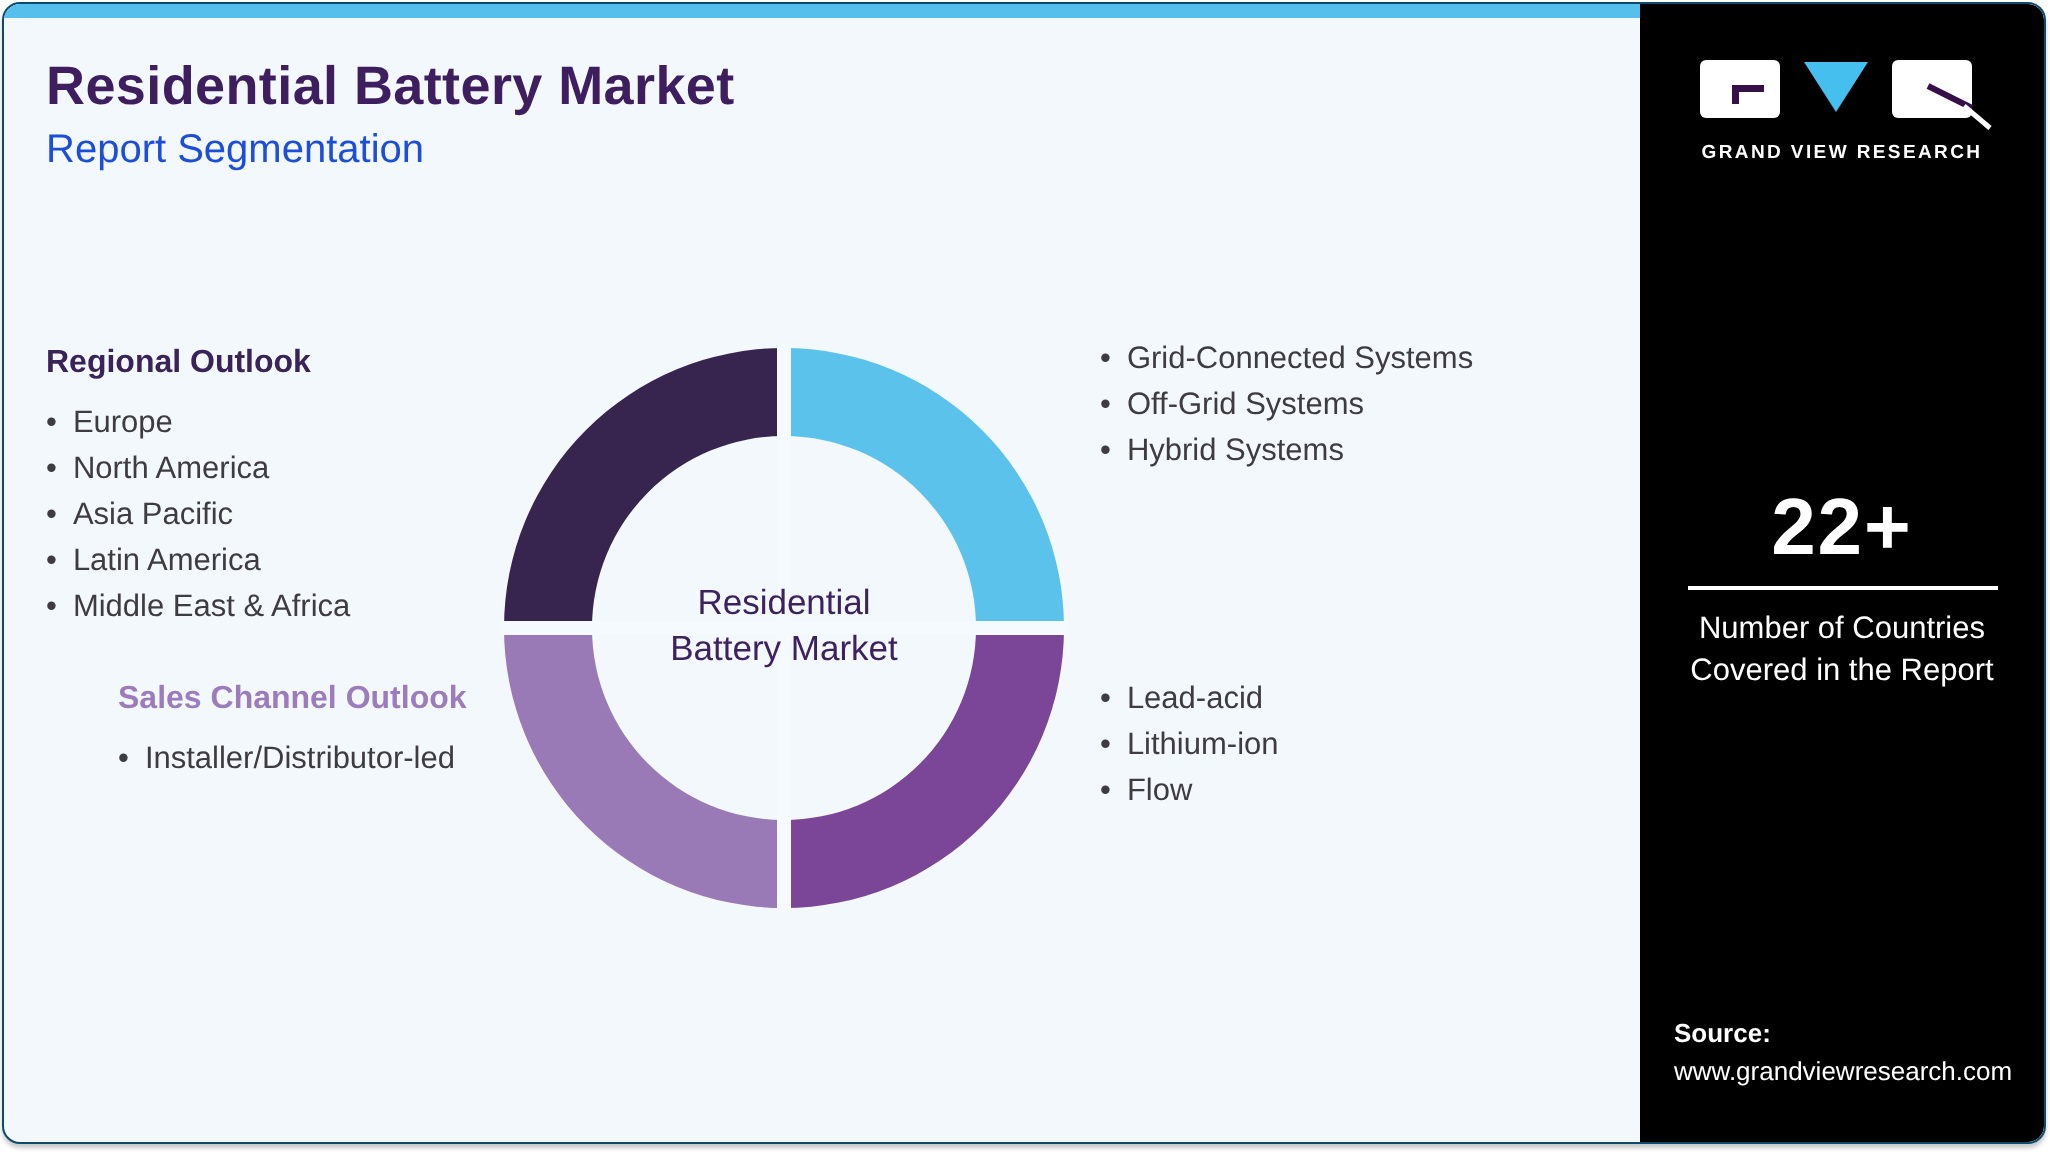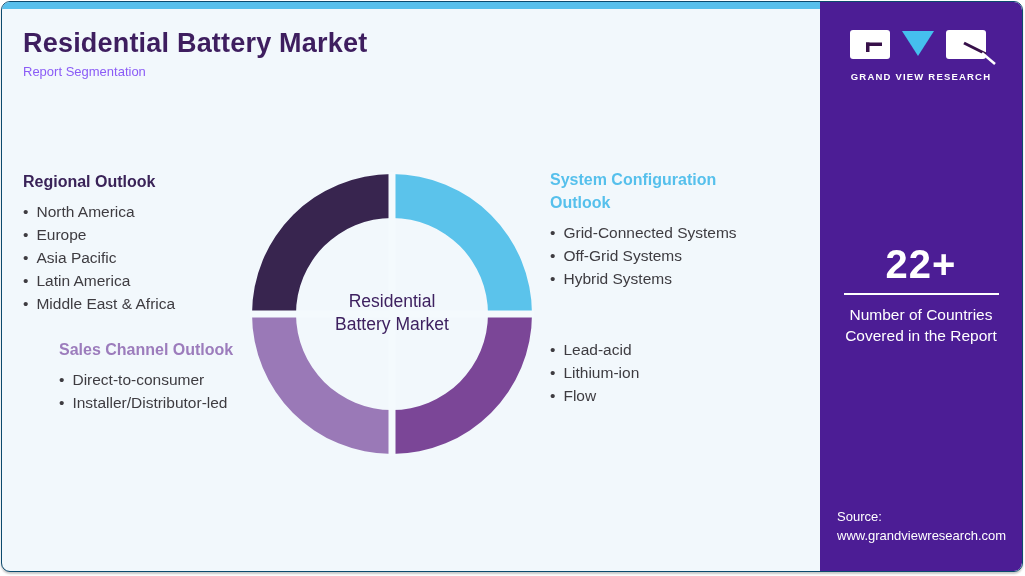--- a/index.html
+++ b/index.html
@@ -20,21 +20,21 @@
   }
   .top-accent {
     position: absolute; left: 0; top: 0; width: 822px; height: 7px;
     background: #57BFEC;
     border-top-left-radius: 8px;
   }
   .header { position: absolute; left: 21px; top: 26px; }
   .title {
     font-size: 27px; font-weight: 800; color: #3E1E5F; letter-spacing: 0.2px;
   }
-  .subtitle { font-size: 13px; color: #8b5cf6; margin-top: 5px; }
+  .subtitle { font-size: 20px; color: #1d4ed8; margin-top: 5px; }
 
   
   .section { position: absolute; }
   .section h3 { font-size: 16px; font-weight: 700; line-height: 23px; margin: 0 0 7px 0; }
   .section ul { list-style: none; margin: 0; padding: 0; }
   .section li { font-size: 15.5px; color: #3E3C41; line-height: 23px; white-space: nowrap; }
   .section li::before { content: "\2022"; margin-right: 8px; color: #3E3C41; }
   #sec-regional { left: 21px; top: 168px; width: 235px; }
   #sec-sales    { left: 21px; top: 336px; width: 250px; margin-left: 36px; }
   #sec-system   { left: 548px; top: 166px; width: 218px; }
@@ -55,56 +55,54 @@
     border-radius: 0 8px 8px 0;
     color: #ffffff;
   }
   .logo { position: absolute; top: 26px; left: 0; width: 100%; display: flex; flex-direction: column; align-items: center; }
   .logo-text { margin-top: 5px; font-size: 9.5px; font-weight: 700; letter-spacing: 1.2px; color: #fff; white-space: nowrap; }
   .stat { position: absolute; top: 240px; left: 0; width: 100%; text-align: center; }
   .stat-value { font-size: 40px; font-weight: 700; letter-spacing: 1px; }
   .stat-divider { width: 155px; height: 2px; background: #ffffff; margin: 6px auto 9px auto; }
   .stat-caption { font-size: 15.5px; line-height: 21px; padding: 0 18px; }
   .source { position: absolute; left: 17px; bottom: 26px; font-size: 13px; line-height: 19px; }
-  .source-label { font-weight: 400; }
+  .source-label { font-weight: 700; }
 </style>
 </head>
 <body>
 
 <div class="page">
   <div class="card">
 
     <div class="top-accent" style="background: rgb(87, 191, 236);"></div>
 
     <div class="header">
       <div class="title" style="color: rgb(62, 30, 95);">Residential Battery Market</div>
       <div class="subtitle">Report Segmentation</div>
     </div>
 
     <div class="section" id="sec-regional">
       <h3 style="color: rgb(58, 35, 88);">Regional Outlook</h3>
       <ul>
+        <li>Europe</li>
         <li>North America</li>
-        <li>Europe</li>
         <li>Asia Pacific</li>
         <li>Latin America</li>
         <li>Middle East &amp; Africa</li>
       </ul>
     </div>
 
     <div class="section" id="sec-sales">
       <h3 style="color: rgb(156, 124, 188);">Sales Channel Outlook</h3>
       <ul>
-        <li>Direct-to-consumer</li>
         <li>Installer/Distributor-led</li>
       </ul>
     </div>
 
     <div class="section" id="sec-system">
-      <h3 style="color: rgb(86, 192, 236);">System Configuration Outlook</h3>
       <ul>
         <li>Grid-Connected Systems</li>
         <li>Off-Grid Systems</li>
         <li>Hybrid Systems</li>
       </ul>
     </div>
 
     <div class="section" id="sec-battery">
       <ul>
         <li>Lead-acid</li>
@@ -118,21 +116,21 @@
           <path d="M145 5 A140 140 0 0 1 285 145 L241 145 A96 96 0 0 0 145 49 Z" fill="#5BC3EB"></path>
           <path d="M285 145 A140 140 0 0 1 145 285 L145 241 A96 96 0 0 0 241 145 Z" fill="#7B4697"></path>
           <path d="M145 285 A140 140 0 0 1 5 145.00000000000003 L49 145 A96 96 0 0 0 145 241 Z" fill="#9A79B7"></path>
           <path d="M5 145.00000000000003 A140 140 0 0 1 144.99999999999997 5 L144.99999999999997 49 A96 96 0 0 0 49 145 Z" fill="#38254F"></path>
           <rect x="141.5" y="3" width="7" height="284" fill="#F4FAFD"></rect>
           <rect x="3" y="141.5" width="284" height="7" fill="#F4FAFD"></rect>
         </svg>
     </div>
     <div class="donut-center-label">Residential Battery Market</div>
 
-    <div class="sidebar" style="background: #4c1d95;">
+    <div class="sidebar" style="background: #000000;">
 
       <div class="logo">
         <svg width="150" height="38" viewBox="0 0 150 38">
 
           <rect x="4" y="2" width="40" height="29" rx="3" fill="#ffffff"></rect>
           <rect x="20" y="14.5" width="16" height="3.5" fill="#371049"></rect>
           <rect x="20" y="14.5" width="3.5" height="9.5" fill="#371049"></rect>
 
           <polygon points="56,3 88,3 72,28" fill="#45BFEE"></polygon>
 

